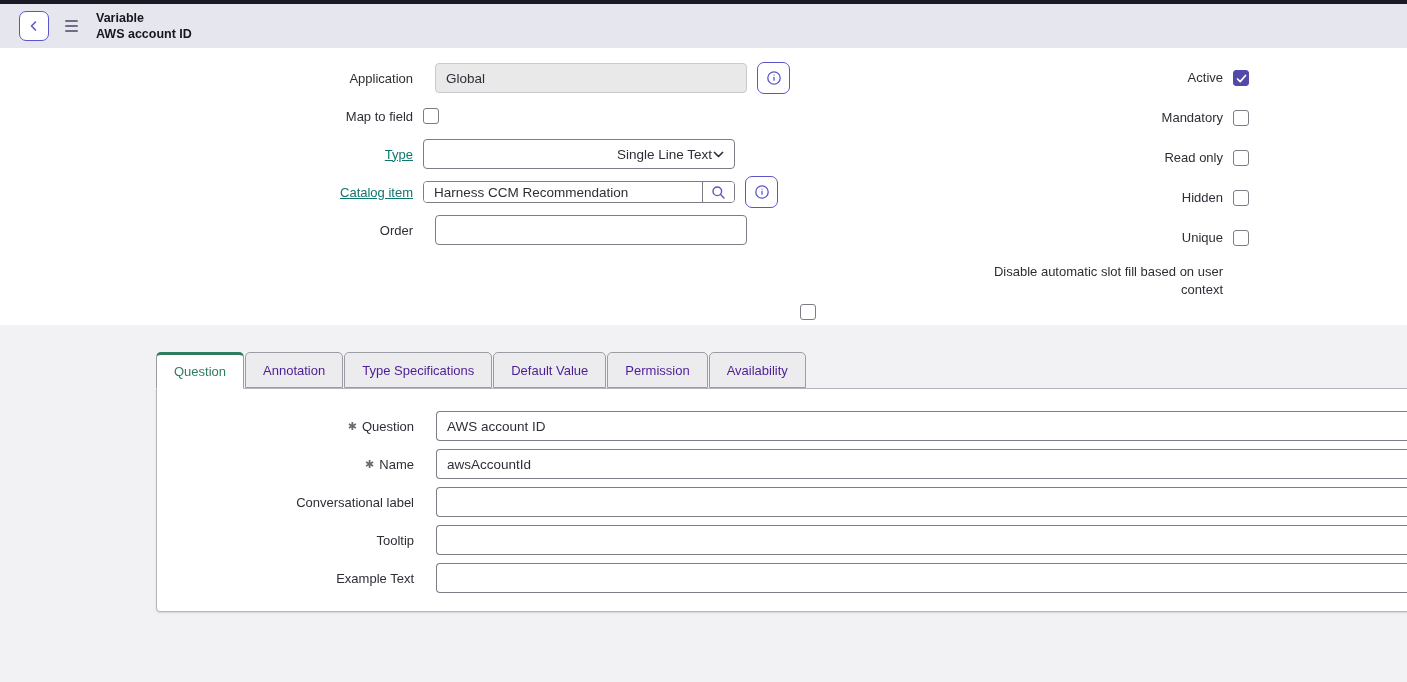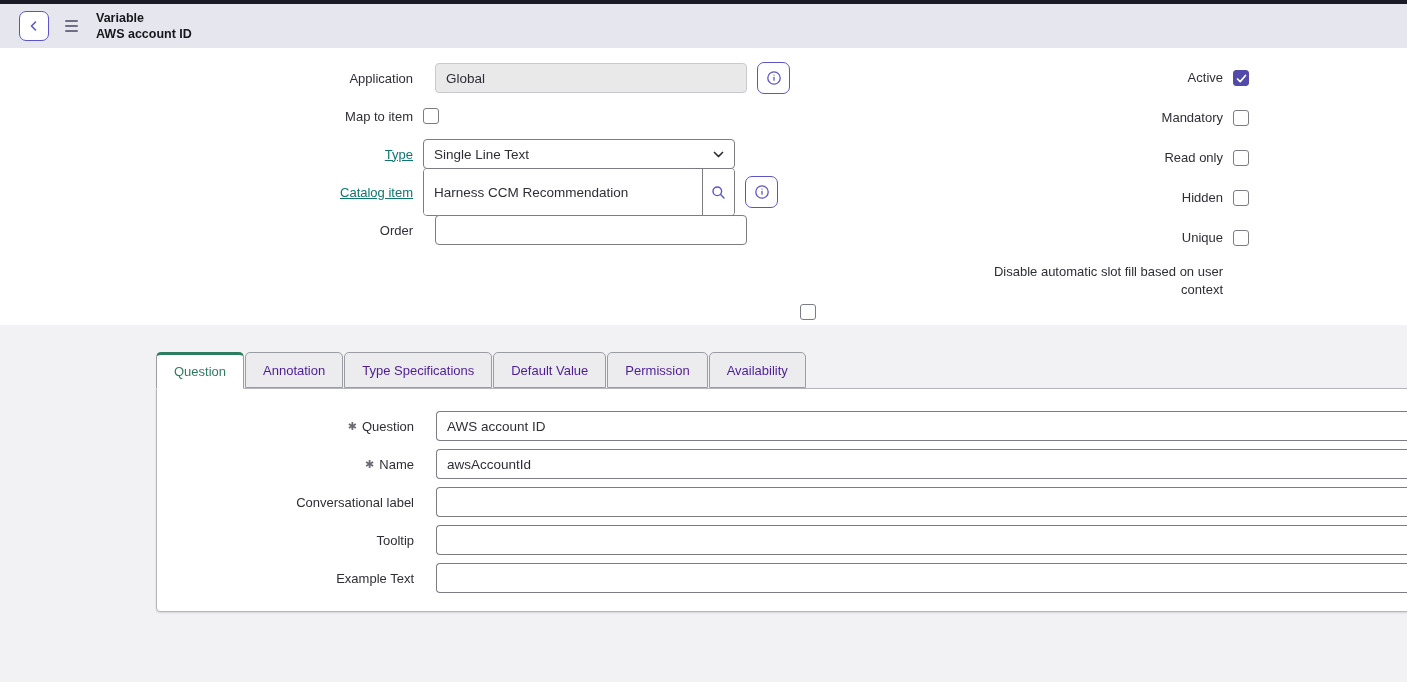--- a/index.html
+++ b/index.html
@@ -74,24 +74,24 @@
   .fakeselect {
     width: 312px; height: 30px;
     border: 1px solid #7c7c87;
     border-radius: 4px;
     background: #fff;
     display: flex; align-items: center;
     padding: 0 9px 0 10px;
     font-size: 13.5px;
     cursor: pointer;
   }
-  .fakeselect .sel-text { flex: 1; }
+  .fakeselect .sel-text { flex: 1; text-align: right; }
 
   .lookup {
-    width: 312px; height: 48px;
+    width: 312px; height: 22px;
     border: 1px solid #7c7c87;
     border-radius: 4px;
     background: #fff;
     display: flex;
     overflow: hidden;
   }
   .lookup input {
     flex: 1; min-width: 0;
     border: none; outline: none;
     font-family: "Liberation Sans", sans-serif;
@@ -224,21 +224,21 @@
             <svg width="16" height="16" viewBox="0 0 16 16">
                 <circle cx="8" cy="8" r="6.2" fill="none" stroke="#5c55c8" stroke-width="1.3"></circle>
                 <rect x="7.35" y="6.8" width="1.3" height="4" rx="0.6" fill="#5c55c8"></rect>
                 <rect x="7.35" y="4.4" width="1.3" height="1.3" rx="0.6" fill="#5c55c8"></rect>
               </svg>
           </span>
         </div>
       </div>
 
       <div class="frow">
-        <div class="flabel">Map to item</div>
+        <div class="flabel">Map to field</div>
         <div class="cb">
           
         </div>
       </div>
 
       <div class="frow">
         <div class="flabel"><a>Type</a></div>
         <div class="fakeselect">
           <span class="sel-text">Single Line Text</span>
           <span style="display:flex">

